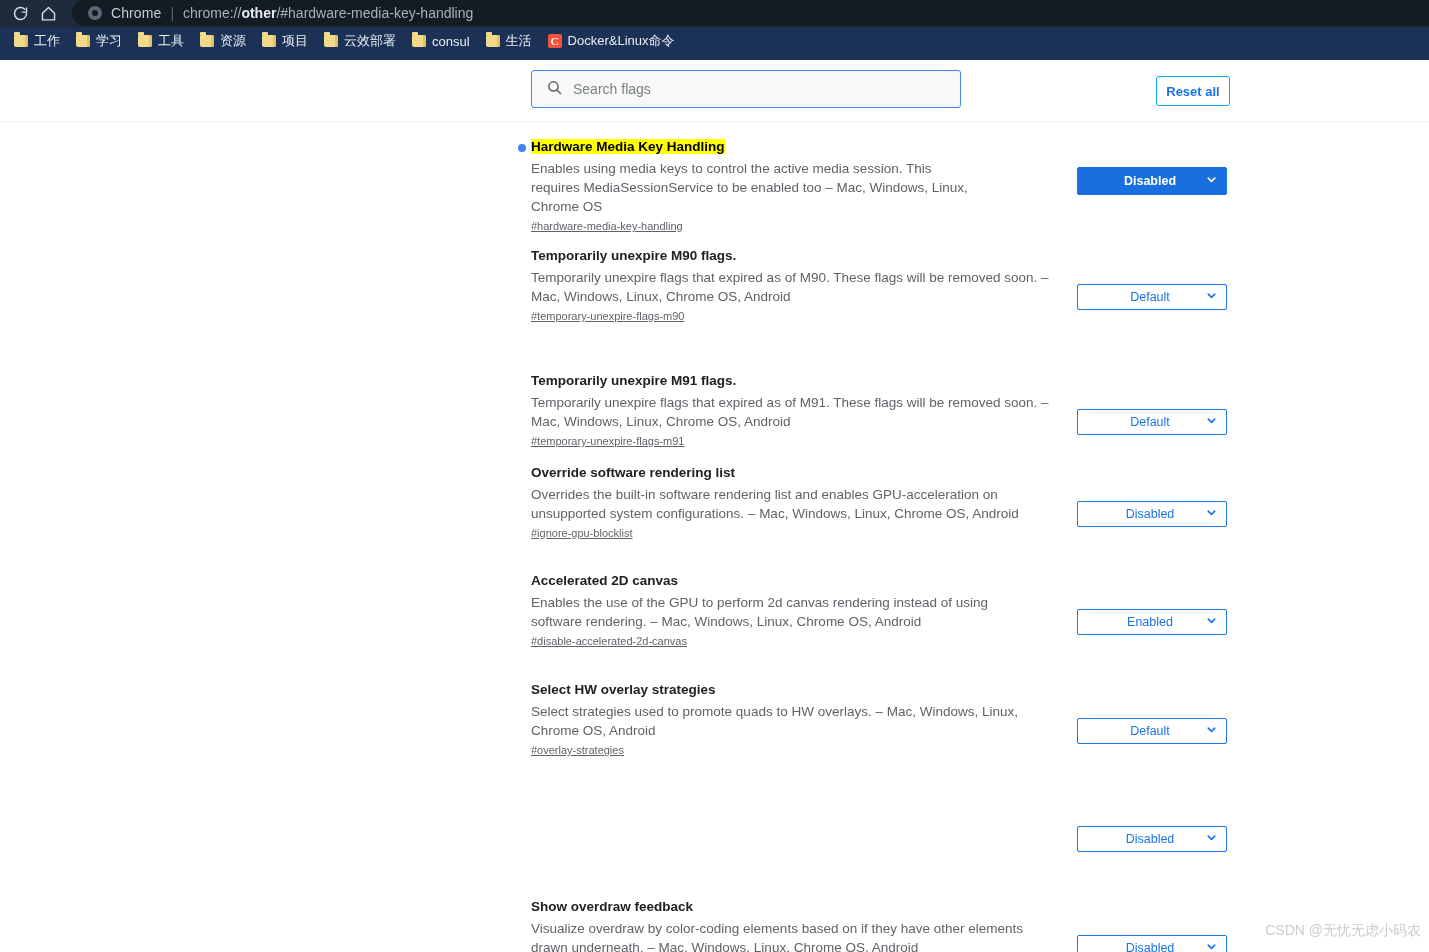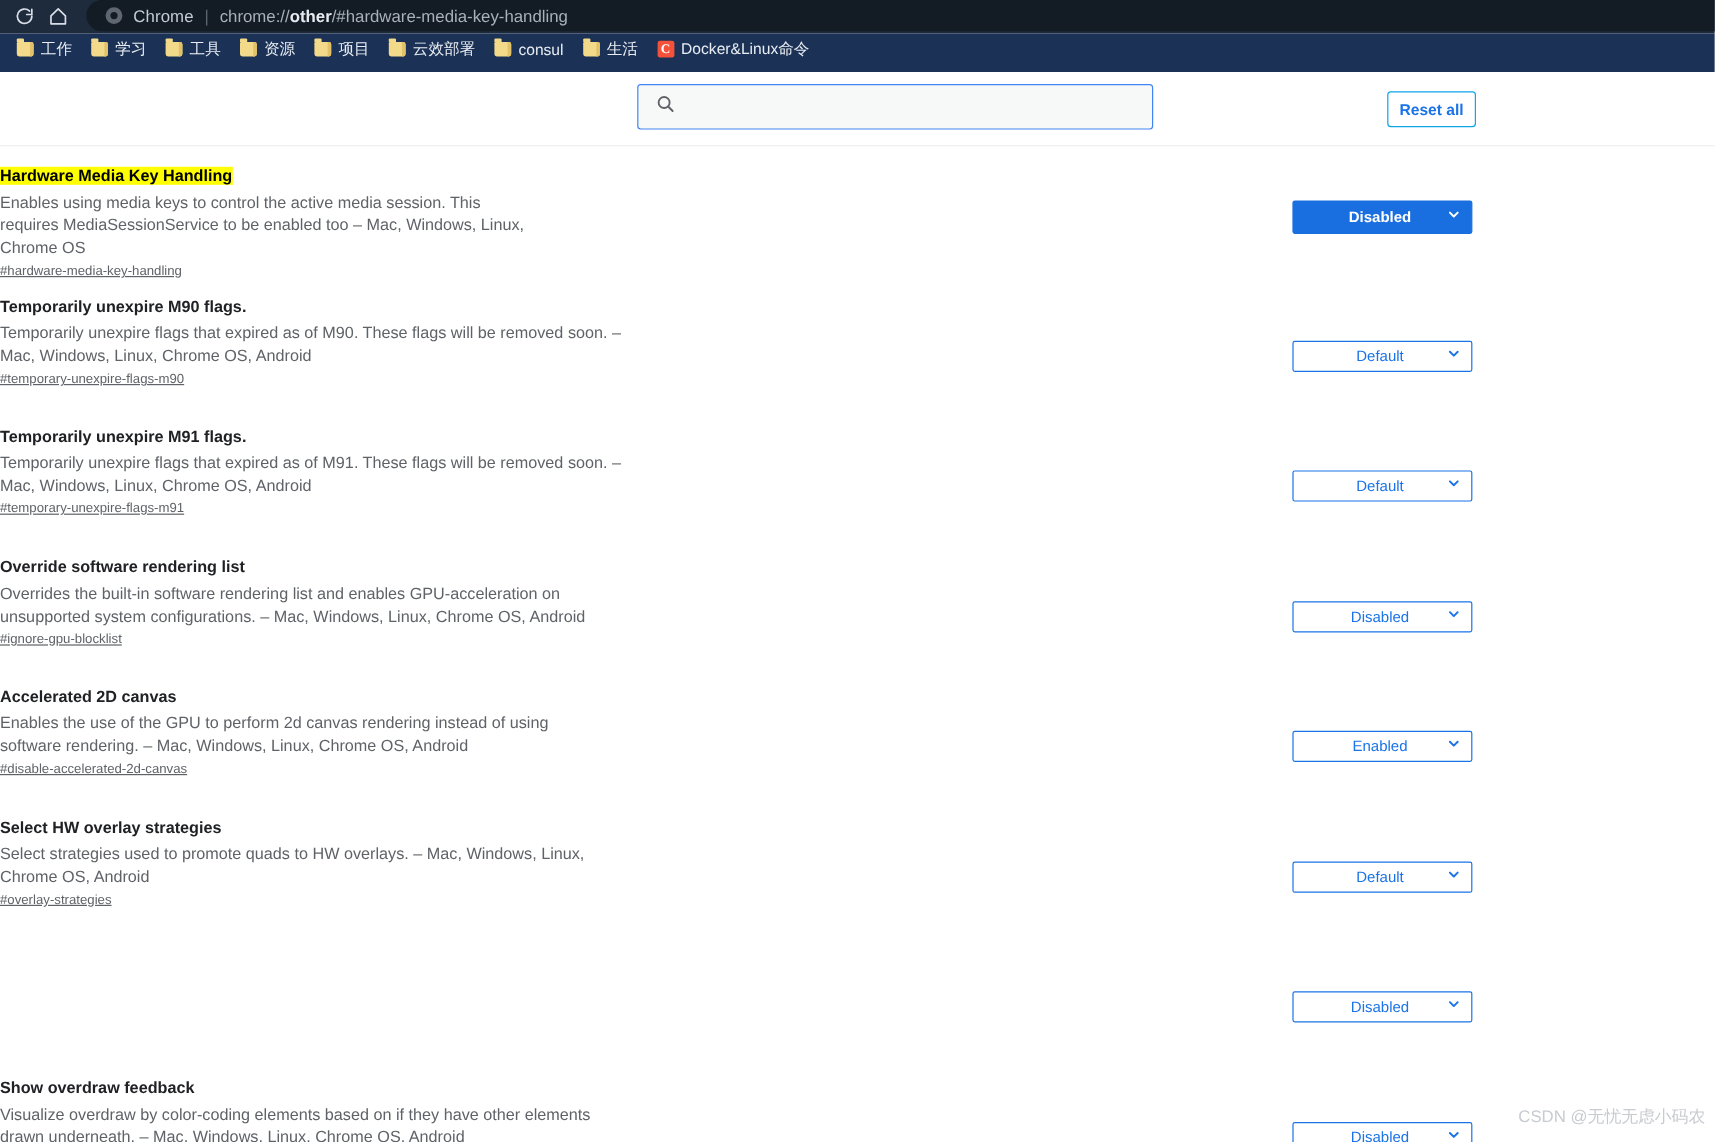--- a/index.html
+++ b/index.html
@@ -185,20 +185,21 @@
   }
 
   
   #flags-list {
     position: relative;
     padding-top: 15px;
   }
   .flag-row {
     position: relative;
     display: flex;
+    padding-left: 531px;
     min-height: 108px;
   }
   .flag-text { width: 540px; position: relative; }
   .flag-dot {
     position: absolute;
     left: -13px;
     top: 7px;
     width: 8px; height: 8px;
     border-radius: 50%;
     background: #4285f4;
@@ -347,20 +348,21 @@
 </div>
 
 <div id="flags-header">
   <div id="search-wrap">
     <span id="search-icon">
       <svg width="17" height="17" viewBox="0 0 24 24" fill="none" stroke="currentColor" stroke-width="2.2" stroke-linecap="round">
         <circle cx="10.5" cy="10.5" r="6.5"></circle>
         <line x1="15.5" y1="15.5" x2="20.5" y2="20.5"></line>
       </svg>
     </span>
+    <input id="search-input" type="text" autocomplete="off" placeholder="Search flags" style="">
   </div>
   <button id="reset-all-button">Reset all</button>
 </div>
 
 <div id="flags-list">
     <div class="flag-row" style="position: absolute; left: 0px; top: 15px; width: 1429px;">
       <div class="flag-text">
         <span class="flag-dot"></span>
         <div><span class="flag-title highlight">Hardware Media Key Handling</span></div>
         <div class="flag-desc" style="max-width: 440px;">Enables using media keys to control the active media session. This requires MediaSessionService to be enabled too – Mac, Windows, Linux, Chrome OS</div>
@@ -377,21 +379,21 @@
         <div><span class="flag-title">Temporarily unexpire M90 flags.</span></div>
         <div class="flag-desc" style="max-width: 536px;">Temporarily unexpire flags that expired as of M90. These flags will be removed soon. – Mac, Windows, Linux, Chrome OS, Android</div>
         <div><span class="flag-anchor">#temporary-unexpire-flags-m90</span></div>
       </div>
       <div class="flag-control" style="top: 38px;">
         <div class="select-shell"><select class="flag-select"><option>Default</option><option>Enabled</option><option>Disabled</option></select><span class="select-arrow"><svg width="13" height="13" viewBox="0 0 24 24" fill="none" stroke="currentColor" stroke-width="3" stroke-linecap="round" stroke-linejoin="round">
               <polyline points="6,9.5 12,15.5 18,9.5"></polyline>
             </svg></span></div>
       </div>
     </div>
-    <div class="flag-row" style="position: absolute; left: 0px; top: 232px; width: 1314px;">
+    <div class="flag-row" style="position: absolute; left: 0px; top: 249px; width: 1314px;">
       <div class="flag-text">
         <div><span class="flag-title">Temporarily unexpire M91 flags.</span></div>
         <div class="flag-desc" style="max-width: 536px;">Temporarily unexpire flags that expired as of M91. These flags will be removed soon. – Mac, Windows, Linux, Chrome OS, Android</div>
         <div><span class="flag-anchor">#temporary-unexpire-flags-m91</span></div>
       </div>
       <div class="flag-control" style="top: 38px;">
         <div class="select-shell"><select class="flag-select"><option>Default</option><option>Enabled</option><option>Disabled</option></select><span class="select-arrow"><svg width="13" height="13" viewBox="0 0 24 24" fill="none" stroke="currentColor" stroke-width="3" stroke-linecap="round" stroke-linejoin="round">
               <polyline points="6,9.5 12,15.5 18,9.5"></polyline>
             </svg></span></div>
       </div>

